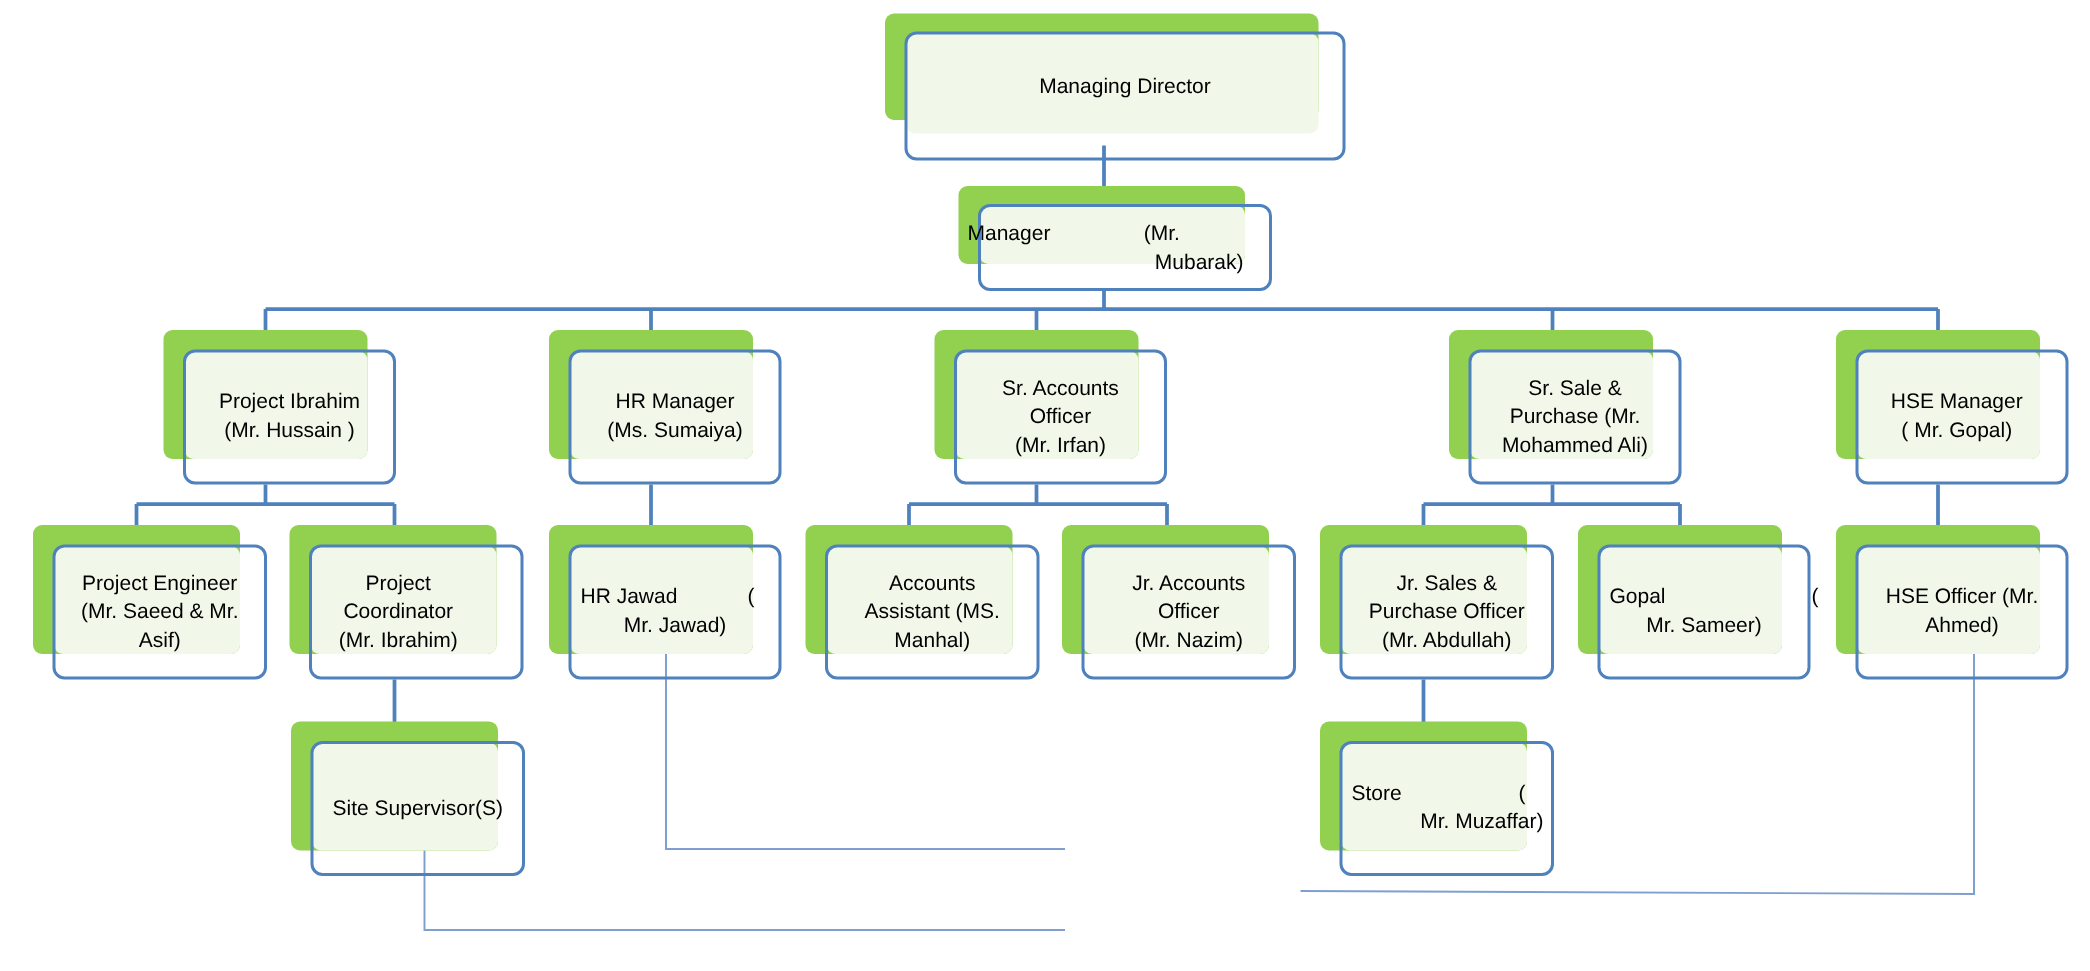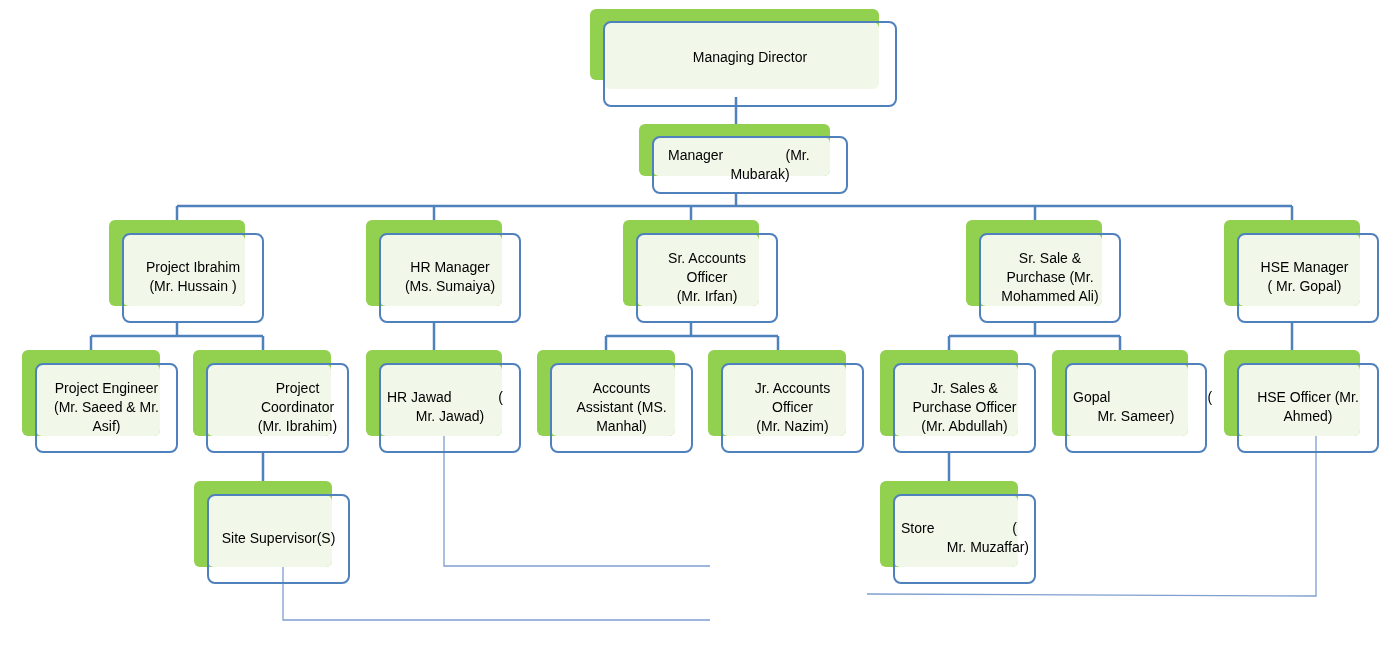--- a/index.html
+++ b/index.html
@@ -69,21 +69,21 @@
     <div class="back" style="left:0;top:0;width:289px;height:71px;"></div>
     <div class="tint" style="left:14px;top:13px;width:275px;height:67px;"></div>
     <div class="front" style="left:13px;top:12px;width:294px;height:86px;background:transparent;"></div>
     <div class="label" style="left:13px;top:39px;width:294px;">Managing Director</div>
   </div>
 
   <div class="node" style="left:639px;top:124px;">
     <div class="back" style="left:0;top:0;width:191px;height:52px;"></div>
     <div class="tint" style="left:14px;top:13px;width:177px;height:39px;"></div>
     <div class="front" style="left:13px;top:12px;width:196px;height:58px;background:transparent;"></div>
-    <div class="label" style="left:29px;top:22px;width:184px;"><div style="text-align: left; white-space: pre;">Manager                (Mr.</div><div style="text-align: center;">Mubarak)</div></div>
+    <div class="label" style="left:6px;top:22px;width:184px;"><div style="text-align: left; white-space: pre;">Manager                (Mr.</div><div style="text-align: right;">Mubarak)</div></div>
   </div>
 
   <div class="node" style="left:109px;top:220px;">
     <div class="back" style="left:0;top:0;width:136px;height:86px;"></div>
     <div class="tint" style="left:14px;top:14px;width:122px;height:72px;"></div>
     <div class="front" style="left:13px;top:13px;width:142px;height:90px;background:transparent;"></div>
     <div class="label" style="left:13px;top:38px;width:142px;">Project Ibrahim
 (Mr. Hussain )</div>
   </div>
 
@@ -127,21 +127,21 @@
     <div class="front" style="left:13px;top:13px;width:143px;height:90px;background:transparent;"></div>
     <div class="label" style="left:13px;top:29px;width:143px;">Project Engineer
 (Mr. Saeed &amp; Mr.
 Asif)</div>
   </div>
 
   <div class="node" style="left:193px;top:350px;">
     <div class="back" style="left:0;top:0;width:138px;height:86px;"></div>
     <div class="tint" style="left:14px;top:14px;width:124px;height:72px;"></div>
     <div class="front" style="left:13px;top:13px;width:143px;height:90px;background:transparent;"></div>
-    <div class="label" style="left:13px;top:29px;width:119px;margin-left:32px;">Project
+    <div class="label" style="left:13px;top:29px;width:119px;">Project
 Coordinator
 (Mr. Ibrahim)</div>
   </div>
 
   <div class="node" style="left:366px;top:350px;">
     <div class="back" style="left:0;top:0;width:136px;height:86px;"></div>
     <div class="tint" style="left:14px;top:14px;width:122px;height:72px;"></div>
     <div class="front" style="left:13px;top:13px;width:142px;height:90px;background:transparent;"></div>
     <div class="label" style="left:21px;top:38px;width:126px;"><div style="text-align: left; white-space: pre;">HR Jawad            (</div><div style="text-align: center;">Mr. Jawad)</div></div>
   </div>

